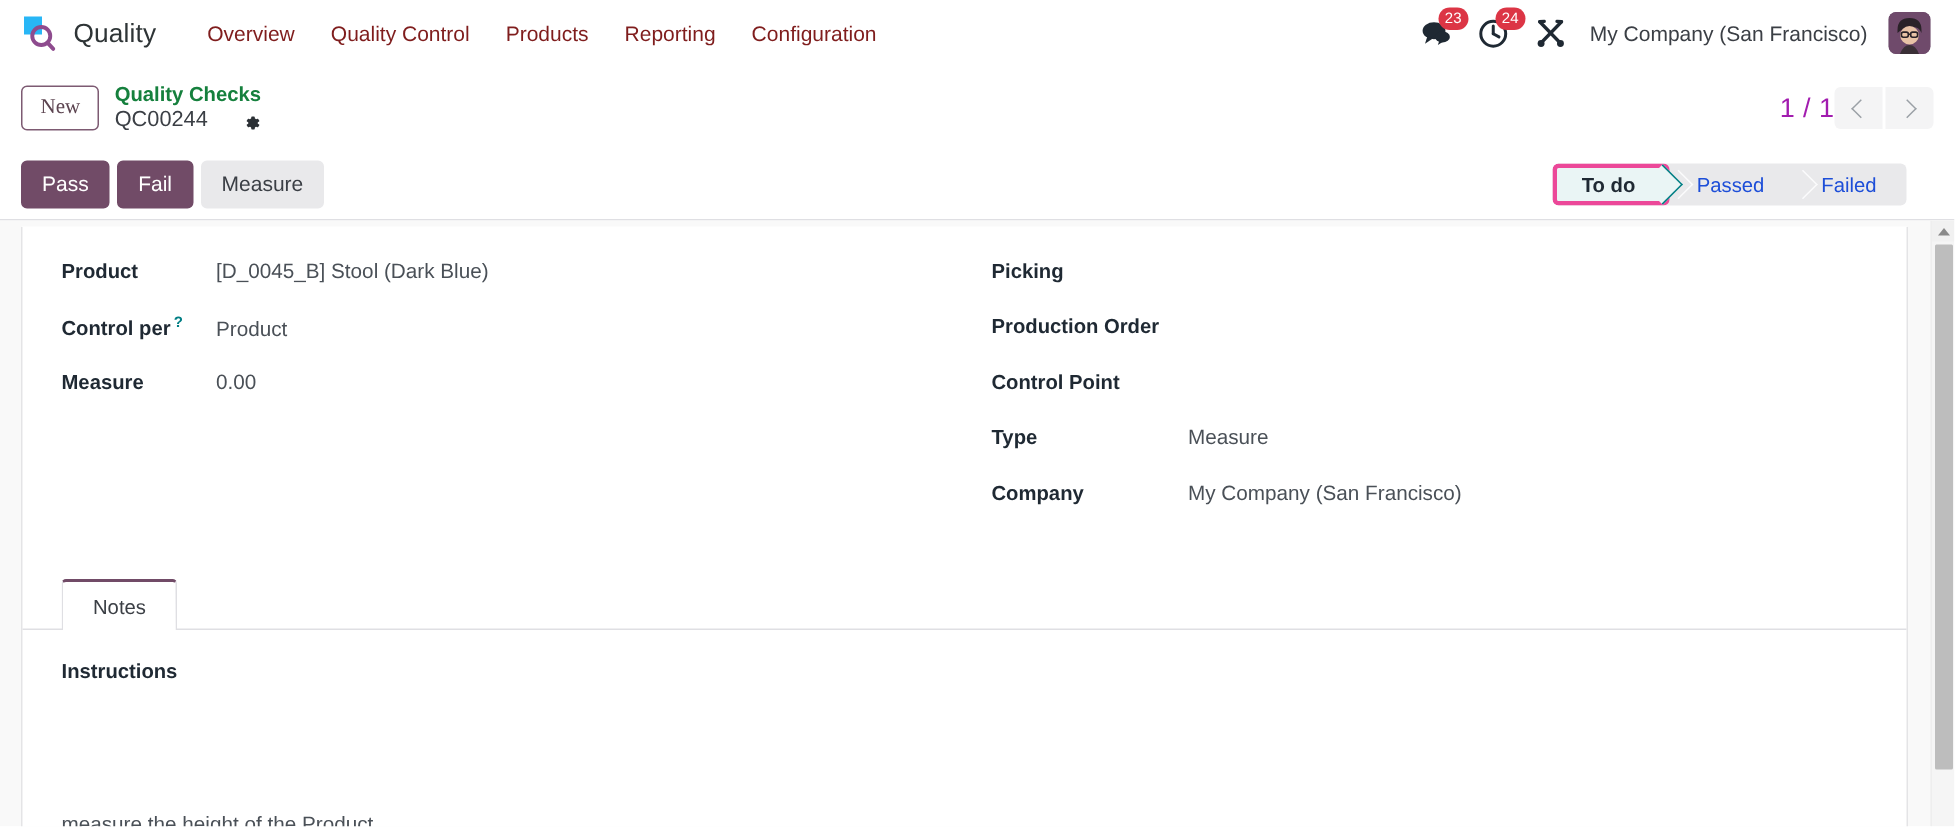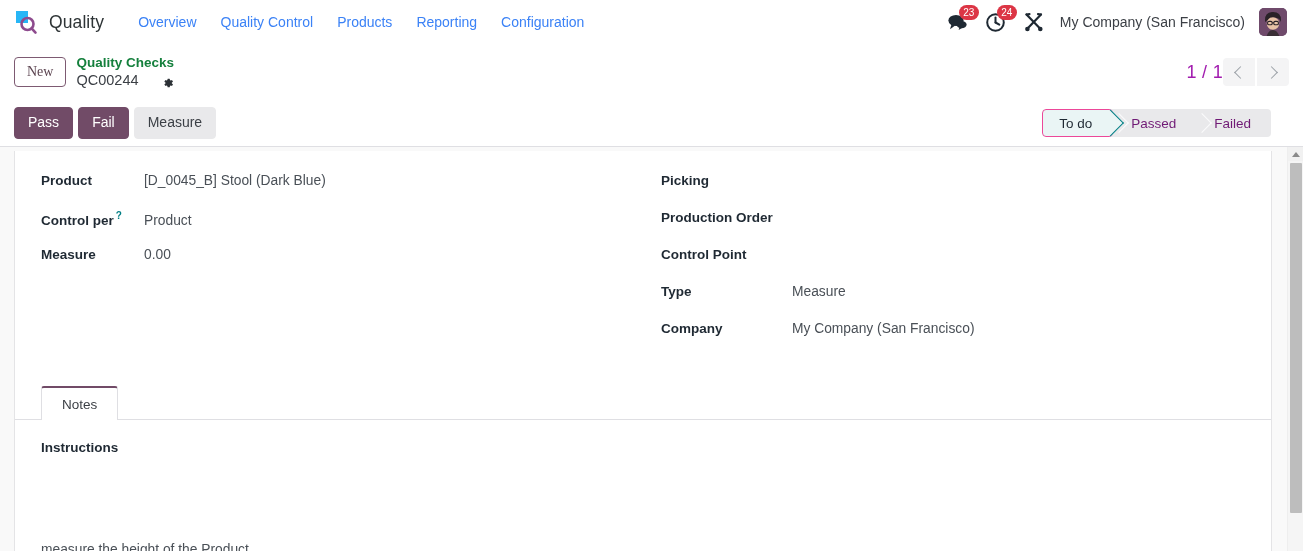--- a/index.html
+++ b/index.html
@@ -31,21 +31,21 @@
   }
   .brand-logo { width: 26px; height: 26px; position: relative; display:block; }
   .brand-name {
     font-size: 17.5px;
     color: #2e3436;
     letter-spacing: .1px;
   }
   .nav-items { display: flex; align-items: center; gap: 0; }
   .nav-item {
     font-size: 14px;
-    color: #3b82f6;
+    color: #7f1d1d;
     padding: 6px 12px;
     cursor: pointer;
     white-space: nowrap;
     border-radius: 3px;
   }
 
   .nav-right {
     margin-left: auto;
     display: flex;
     align-items: center;
@@ -175,39 +175,39 @@
     background: #e9e9eb;
     border-radius: 4px;
     height: 28px;
     overflow: hidden;
     margin-right: 18px;
   }
   .st {
     position: relative;
     display: flex; align-items: center;
     font-size: 13.5px;
-    color: #701a75;
+    color: #1d4ed8;
     padding: 0 20px 0 18px;
     cursor: pointer;
     white-space: nowrap;
   }
   .st + .st::before {
     content: "";
     position: absolute;
     left: -1px; top: 50%;
     width: 13px; height: 13px;
     border-right: 1.5px solid #fbfbfc;
     border-top: 1.5px solid #fbfbfc;
     transform: translateY(-50%) rotate(45deg);
   }
   .st-active {
     background: #eaf5f5;
     color: #1f2933;
-    font-weight: normal;
-    border: 1px solid #ec4899;
+    font-weight: bold;
+    border: 3px solid #ec4899;
     border-radius: 4px;
     padding-left: 16px;
     padding-right: 20px;
     z-index: 3;
   }
   .st-active::after {
     content: "";
     position: absolute;
     right: -8px; top: 50%;
     width: 18px; height: 18px;

